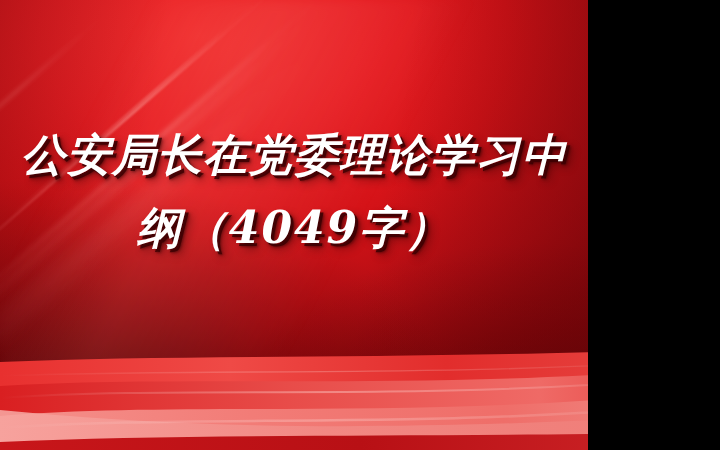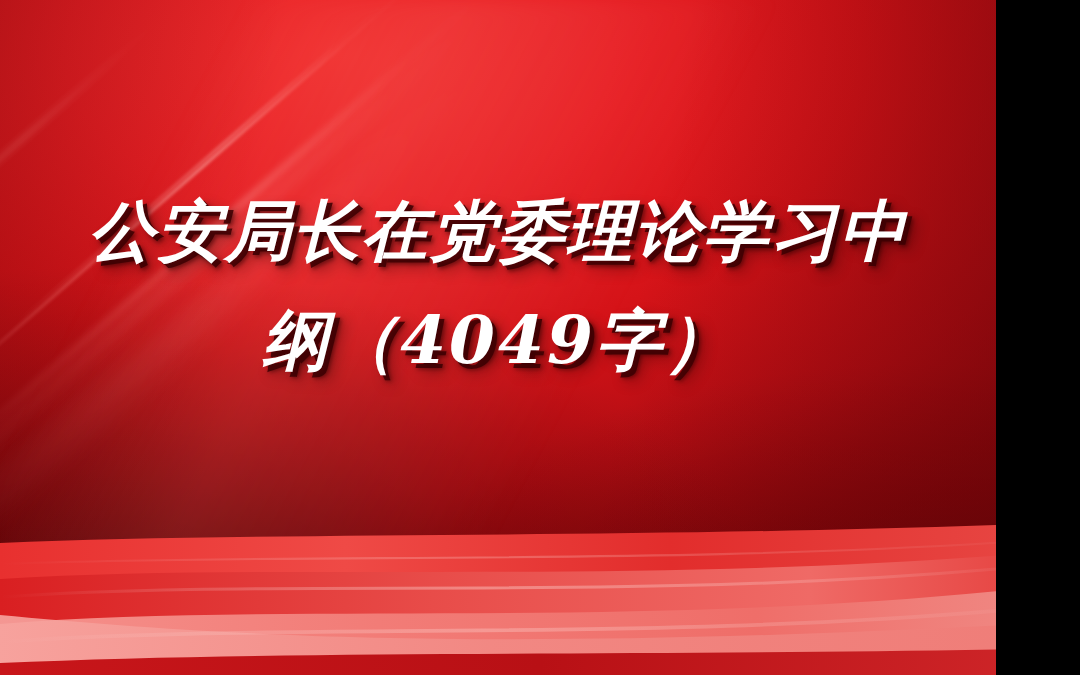--- a/index.html
+++ b/index.html
@@ -2,21 +2,21 @@
 <html><head>
 <meta charset="utf-8">
 <style>
   html, body {
     margin: 0;
     padding: 0;
     background: #000;
   }
   #stage {
     position: relative;
-    width: 664px;
+    width: 588px;
     height: 450px;
     overflow: hidden;
     font-family: "DejaVu Sans", sans-serif;
     background: #4d7c0f;
   }
 
   
   .bg-layer { position: absolute; inset: 0; }
 
   

